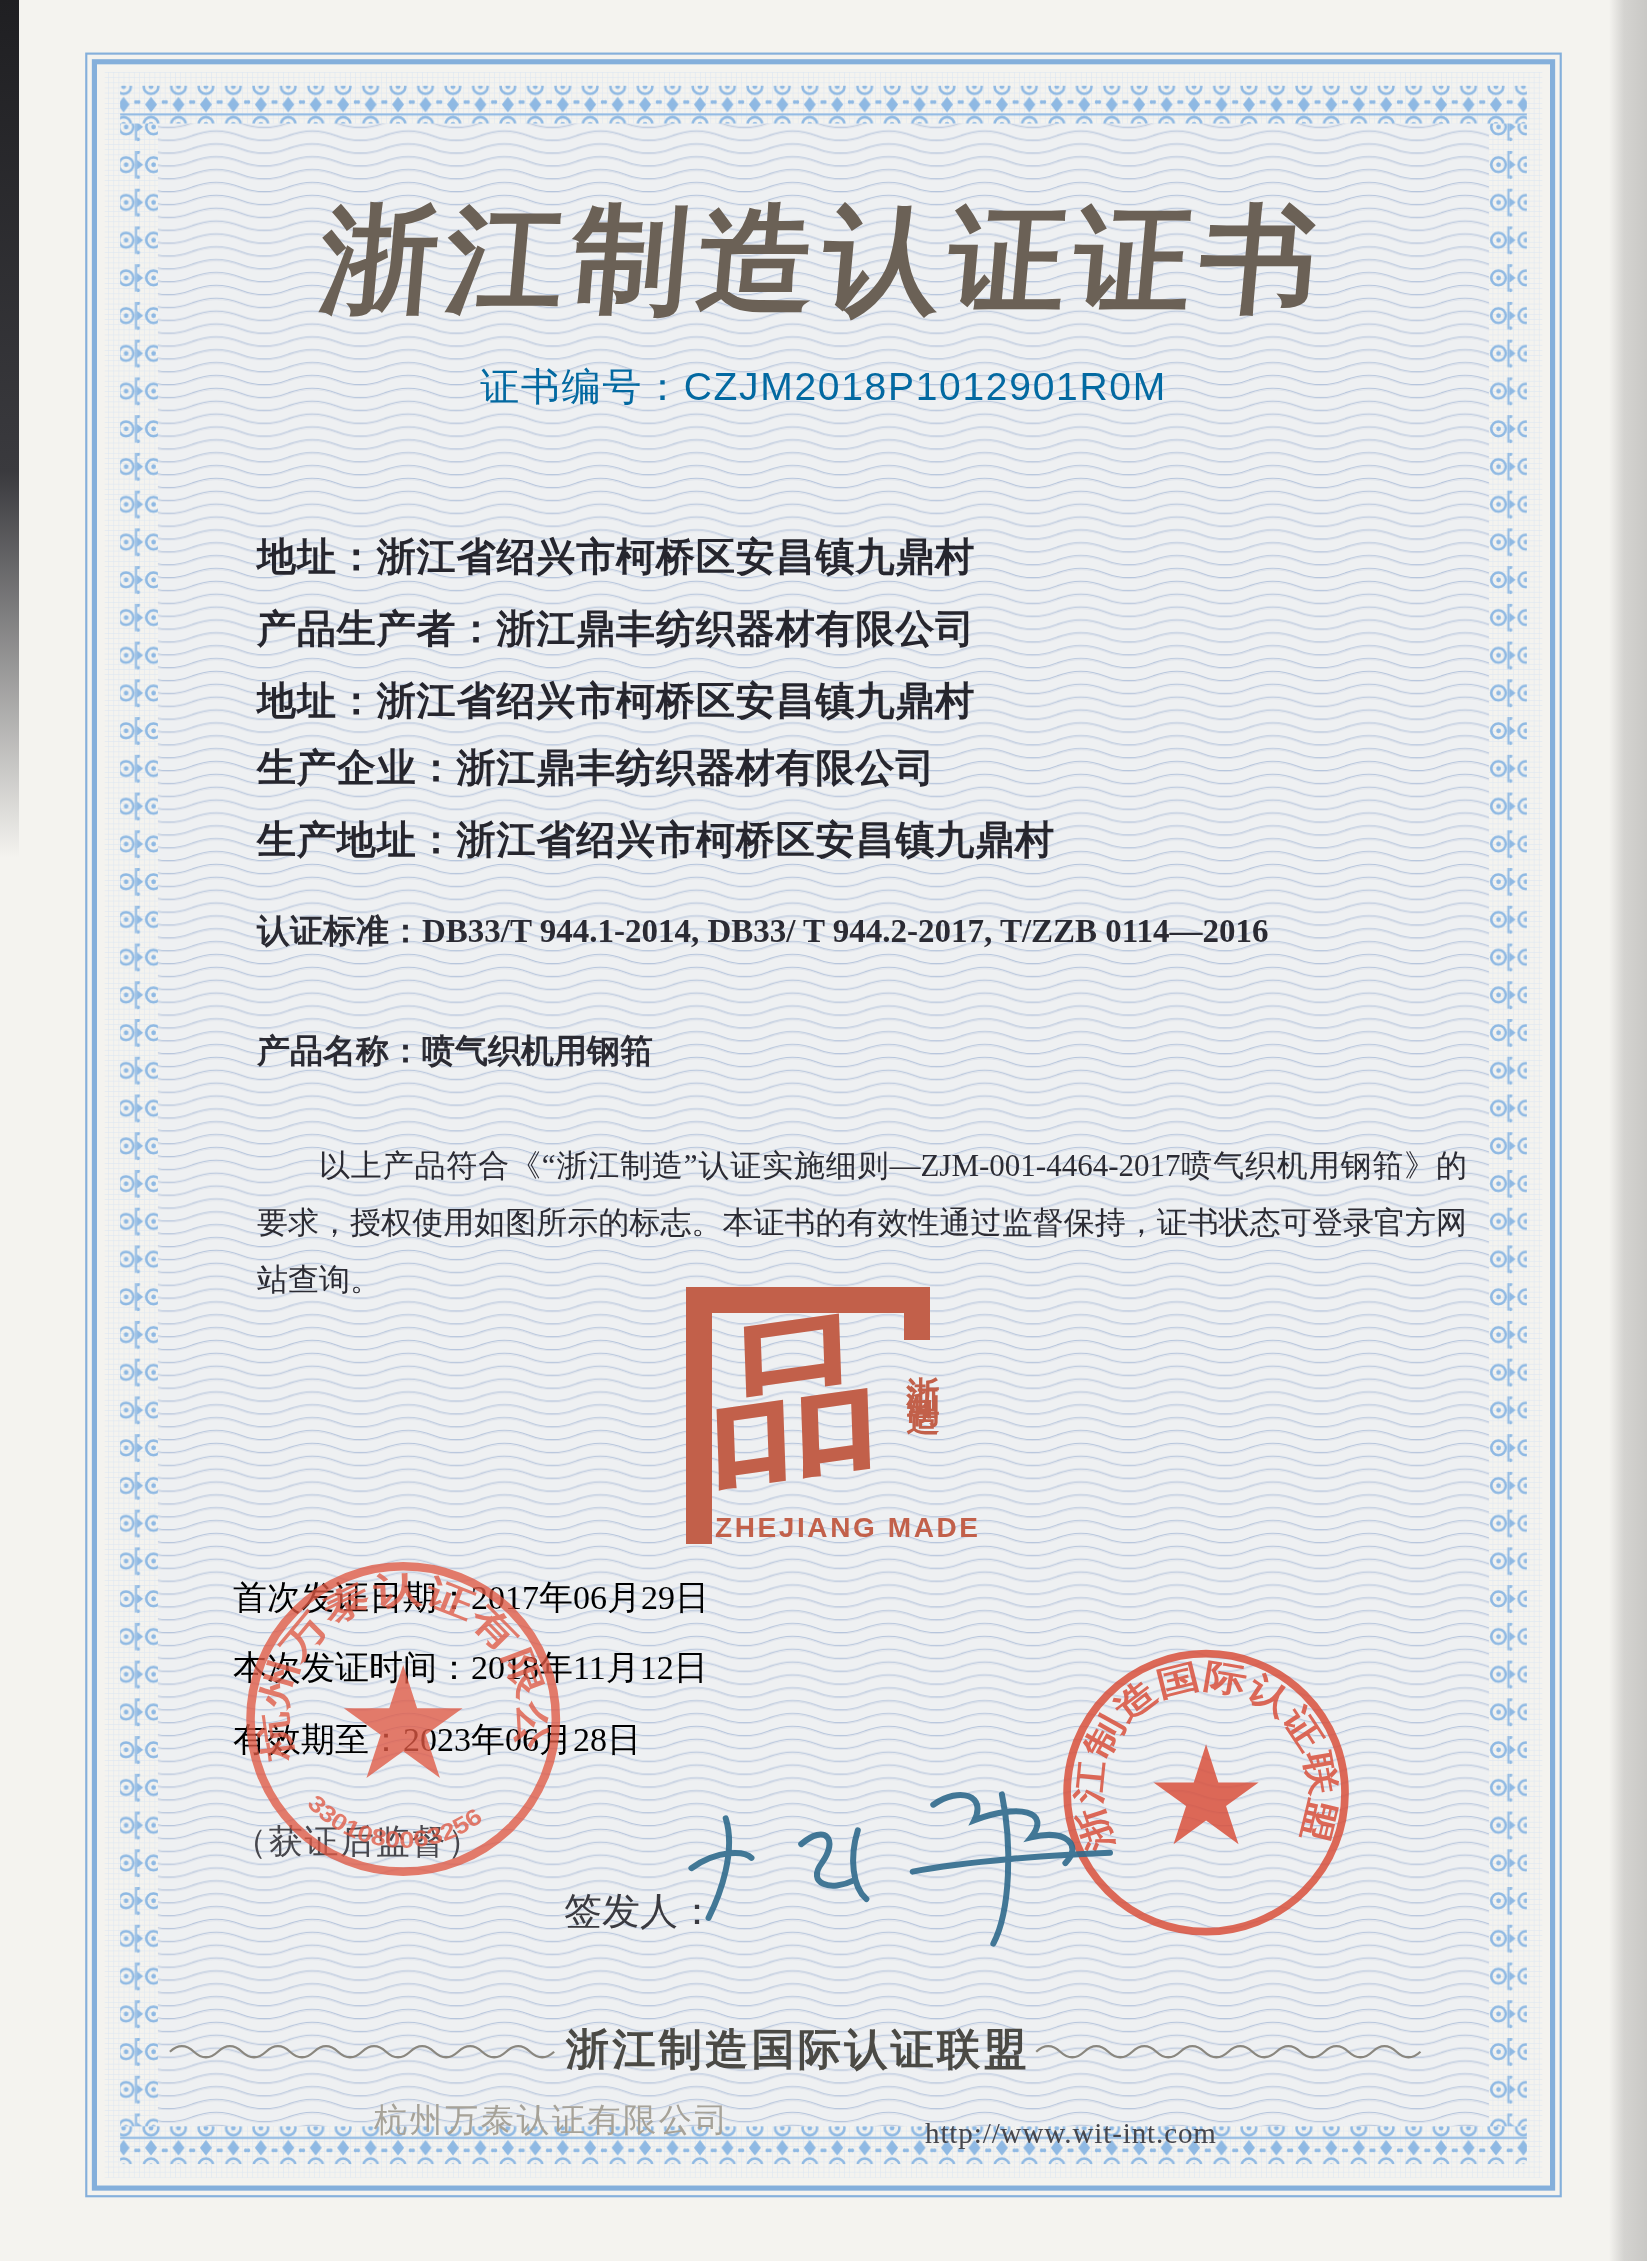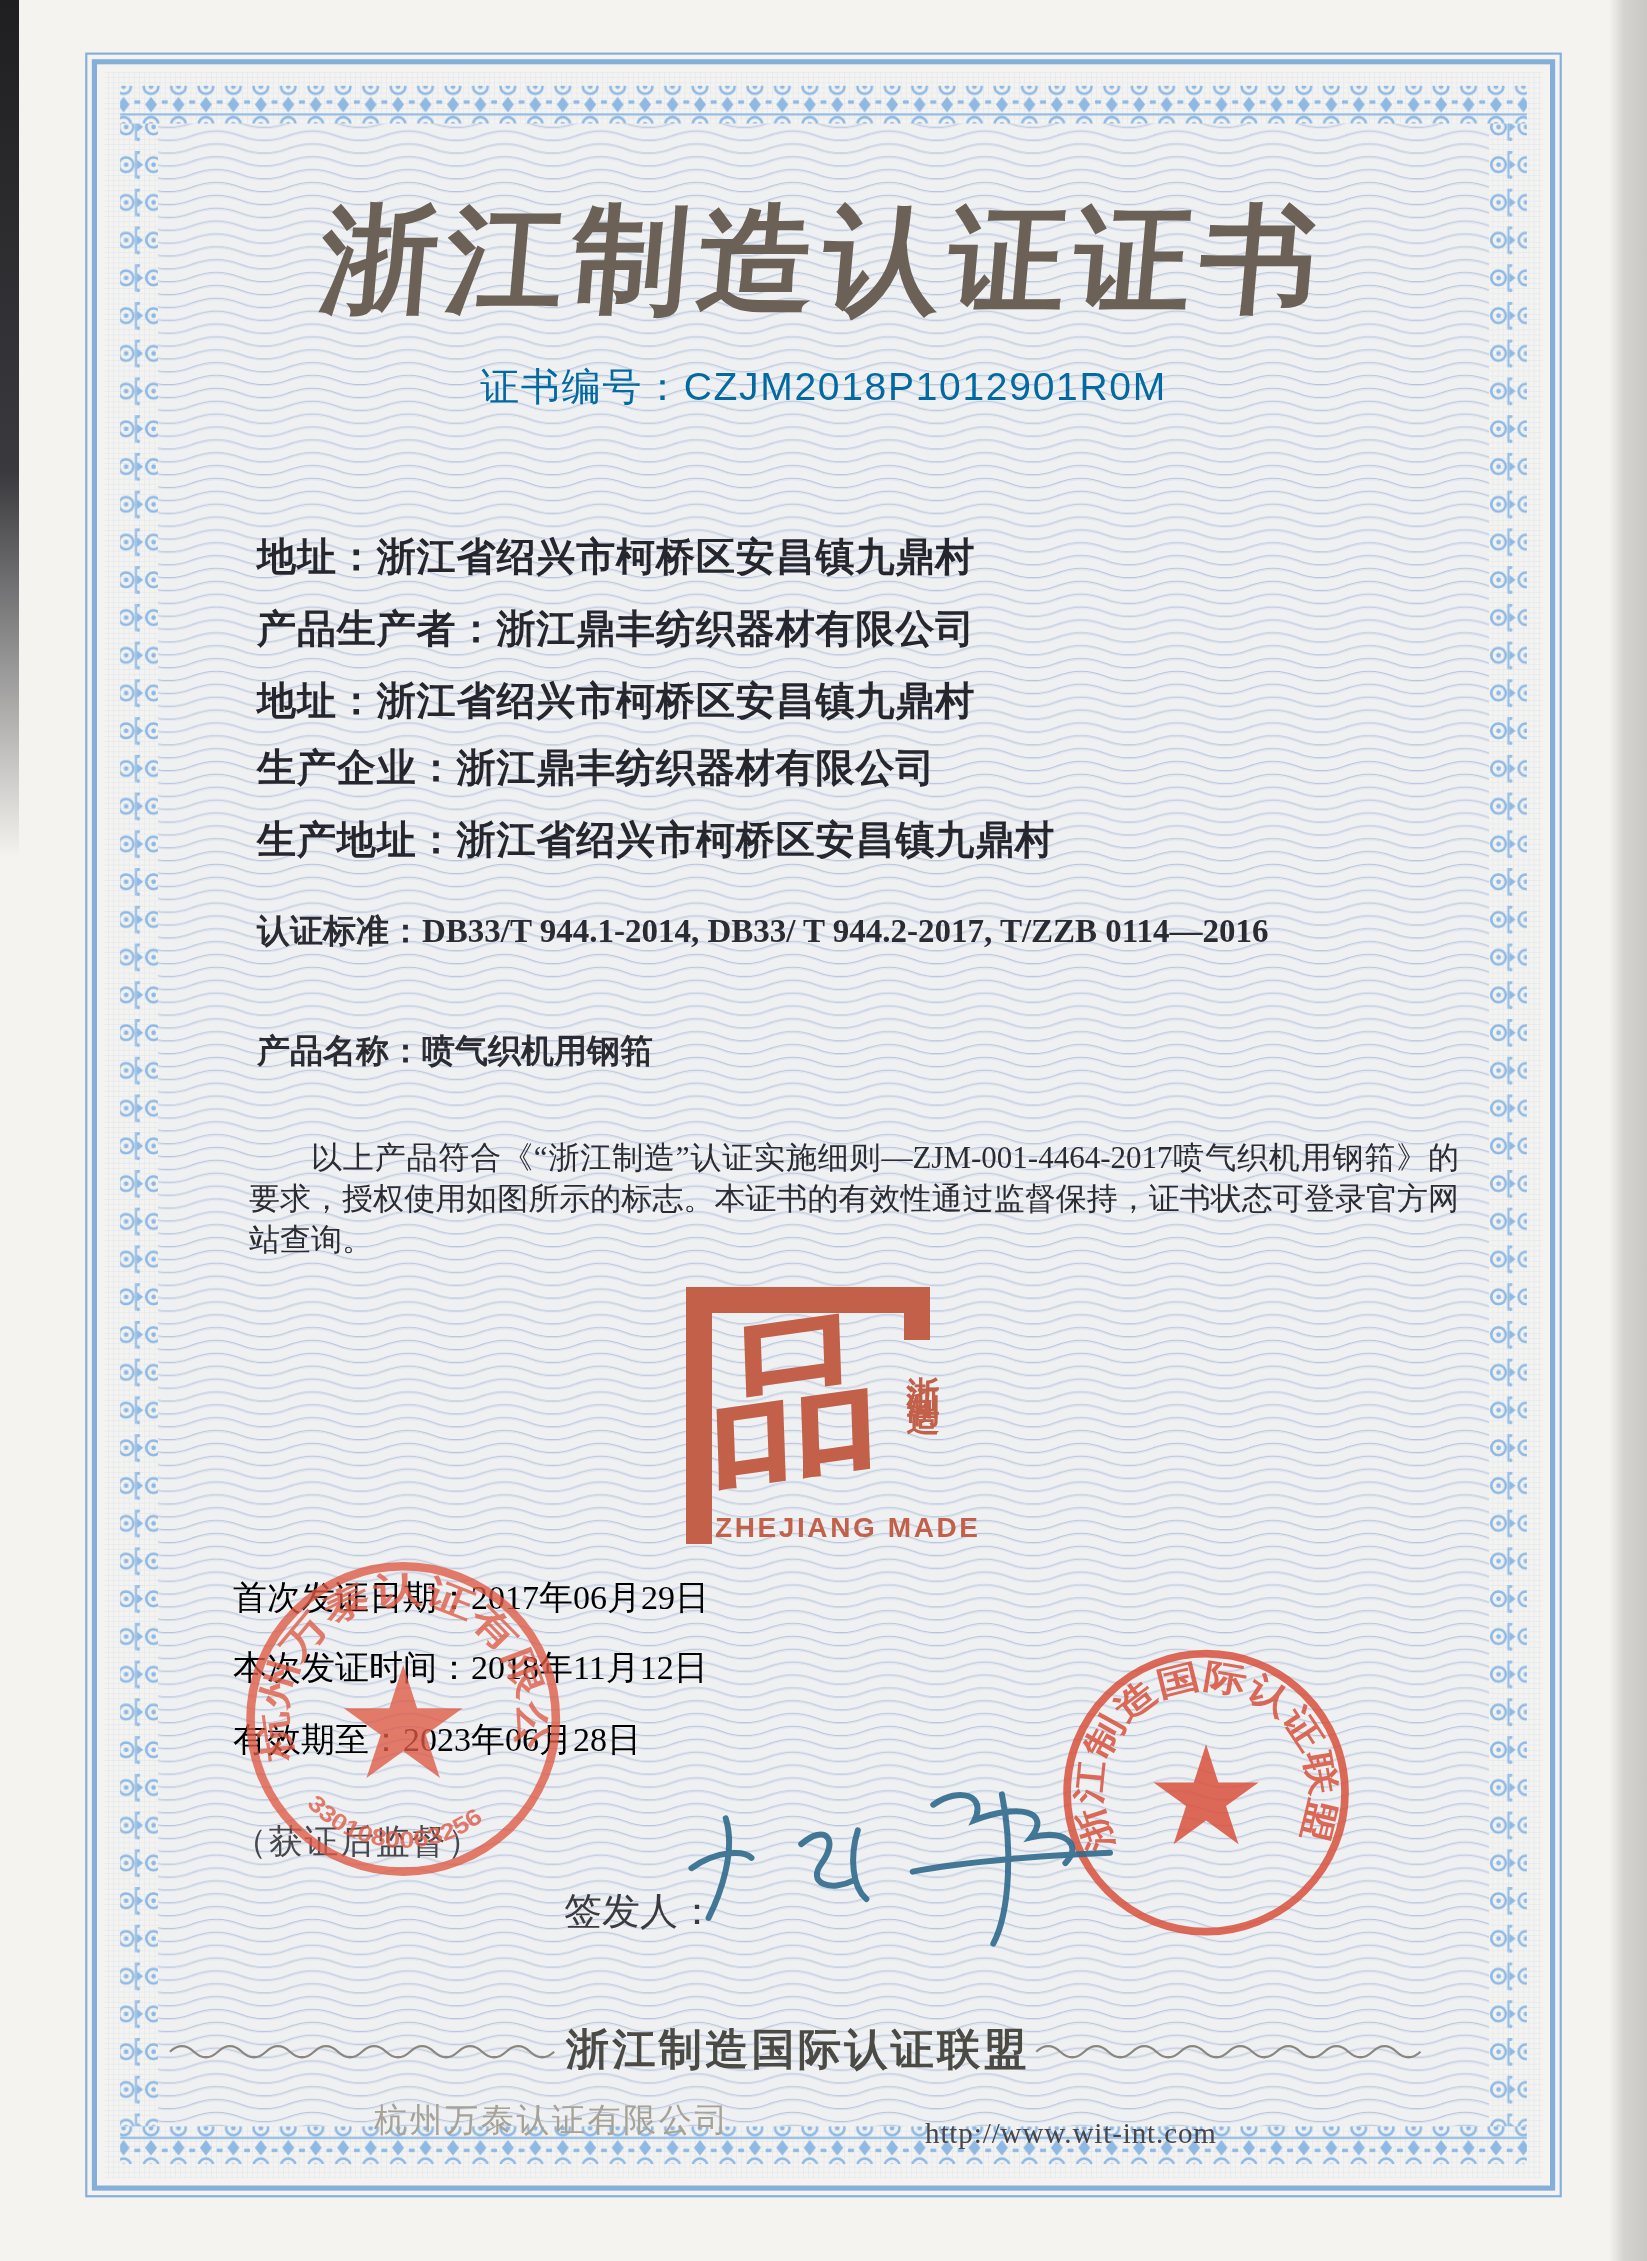--- a/index.html
+++ b/index.html
@@ -9,21 +9,21 @@
   .deco{position:absolute;left:0;top:0;z-index:0;}
   .overlay{position:absolute;left:0;top:0;z-index:3;pointer-events:none;}
   .content{position:absolute;left:0;top:0;width:1647px;height:2261px;z-index:1;}
 
   .title{left:0;right:0;top:182px;text-align:center;font-size:117px;font-weight:700;
          color:#6b6156;letter-spacing:8.6px;transform:skewX(-5deg);white-space:nowrap;}
   .certno{left:0;right:0;top:360px;text-align:center;font-size:39px;font-weight:400;
           font-family:"Liberation Sans","DejaVu Sans",sans-serif;color:#0369a1;letter-spacing:1.7px;}
   .infoline{left:257px;font-size:39px;font-weight:600;letter-spacing:0.9px;white-space:nowrap;color:#26262e;}
   .specline{left:257px;font-size:33px;font-weight:600;white-space:nowrap;color:#2b2b33;}
-  .statement{left:249px;width:1210px;top:1137px;font-size:31px;line-height:41px;
+  .statement{left:257px;width:1210px;top:1137px;font-size:31px;line-height:57px;
              text-indent:2em;color:#2b2b33;text-align:justify;}
   .dateline{left:233px;font-size:34px;font-weight:400;white-space:nowrap;color:#000000;}
   .sealnote{left:233px;top:1819px;font-size:34px;color:#47474d;letter-spacing:1.7px;}
   .signer{left:564px;top:1886px;font-size:38px;color:#3a3a40;}
   .f-alliance{left:0;width:1596px;top:2021px;text-align:center;font-size:43px;font-weight:700;
               color:#4b4a45;letter-spacing:3.4px;}
   .f-issuer{left:374px;top:2098px;font-size:33px;color:#a6a298;letter-spacing:2.6px;}
   .f-url{left:925px;top:2100px;font-size:29px;color:#45454b;letter-spacing:0.9px;margin-top:17px;}
 
   

